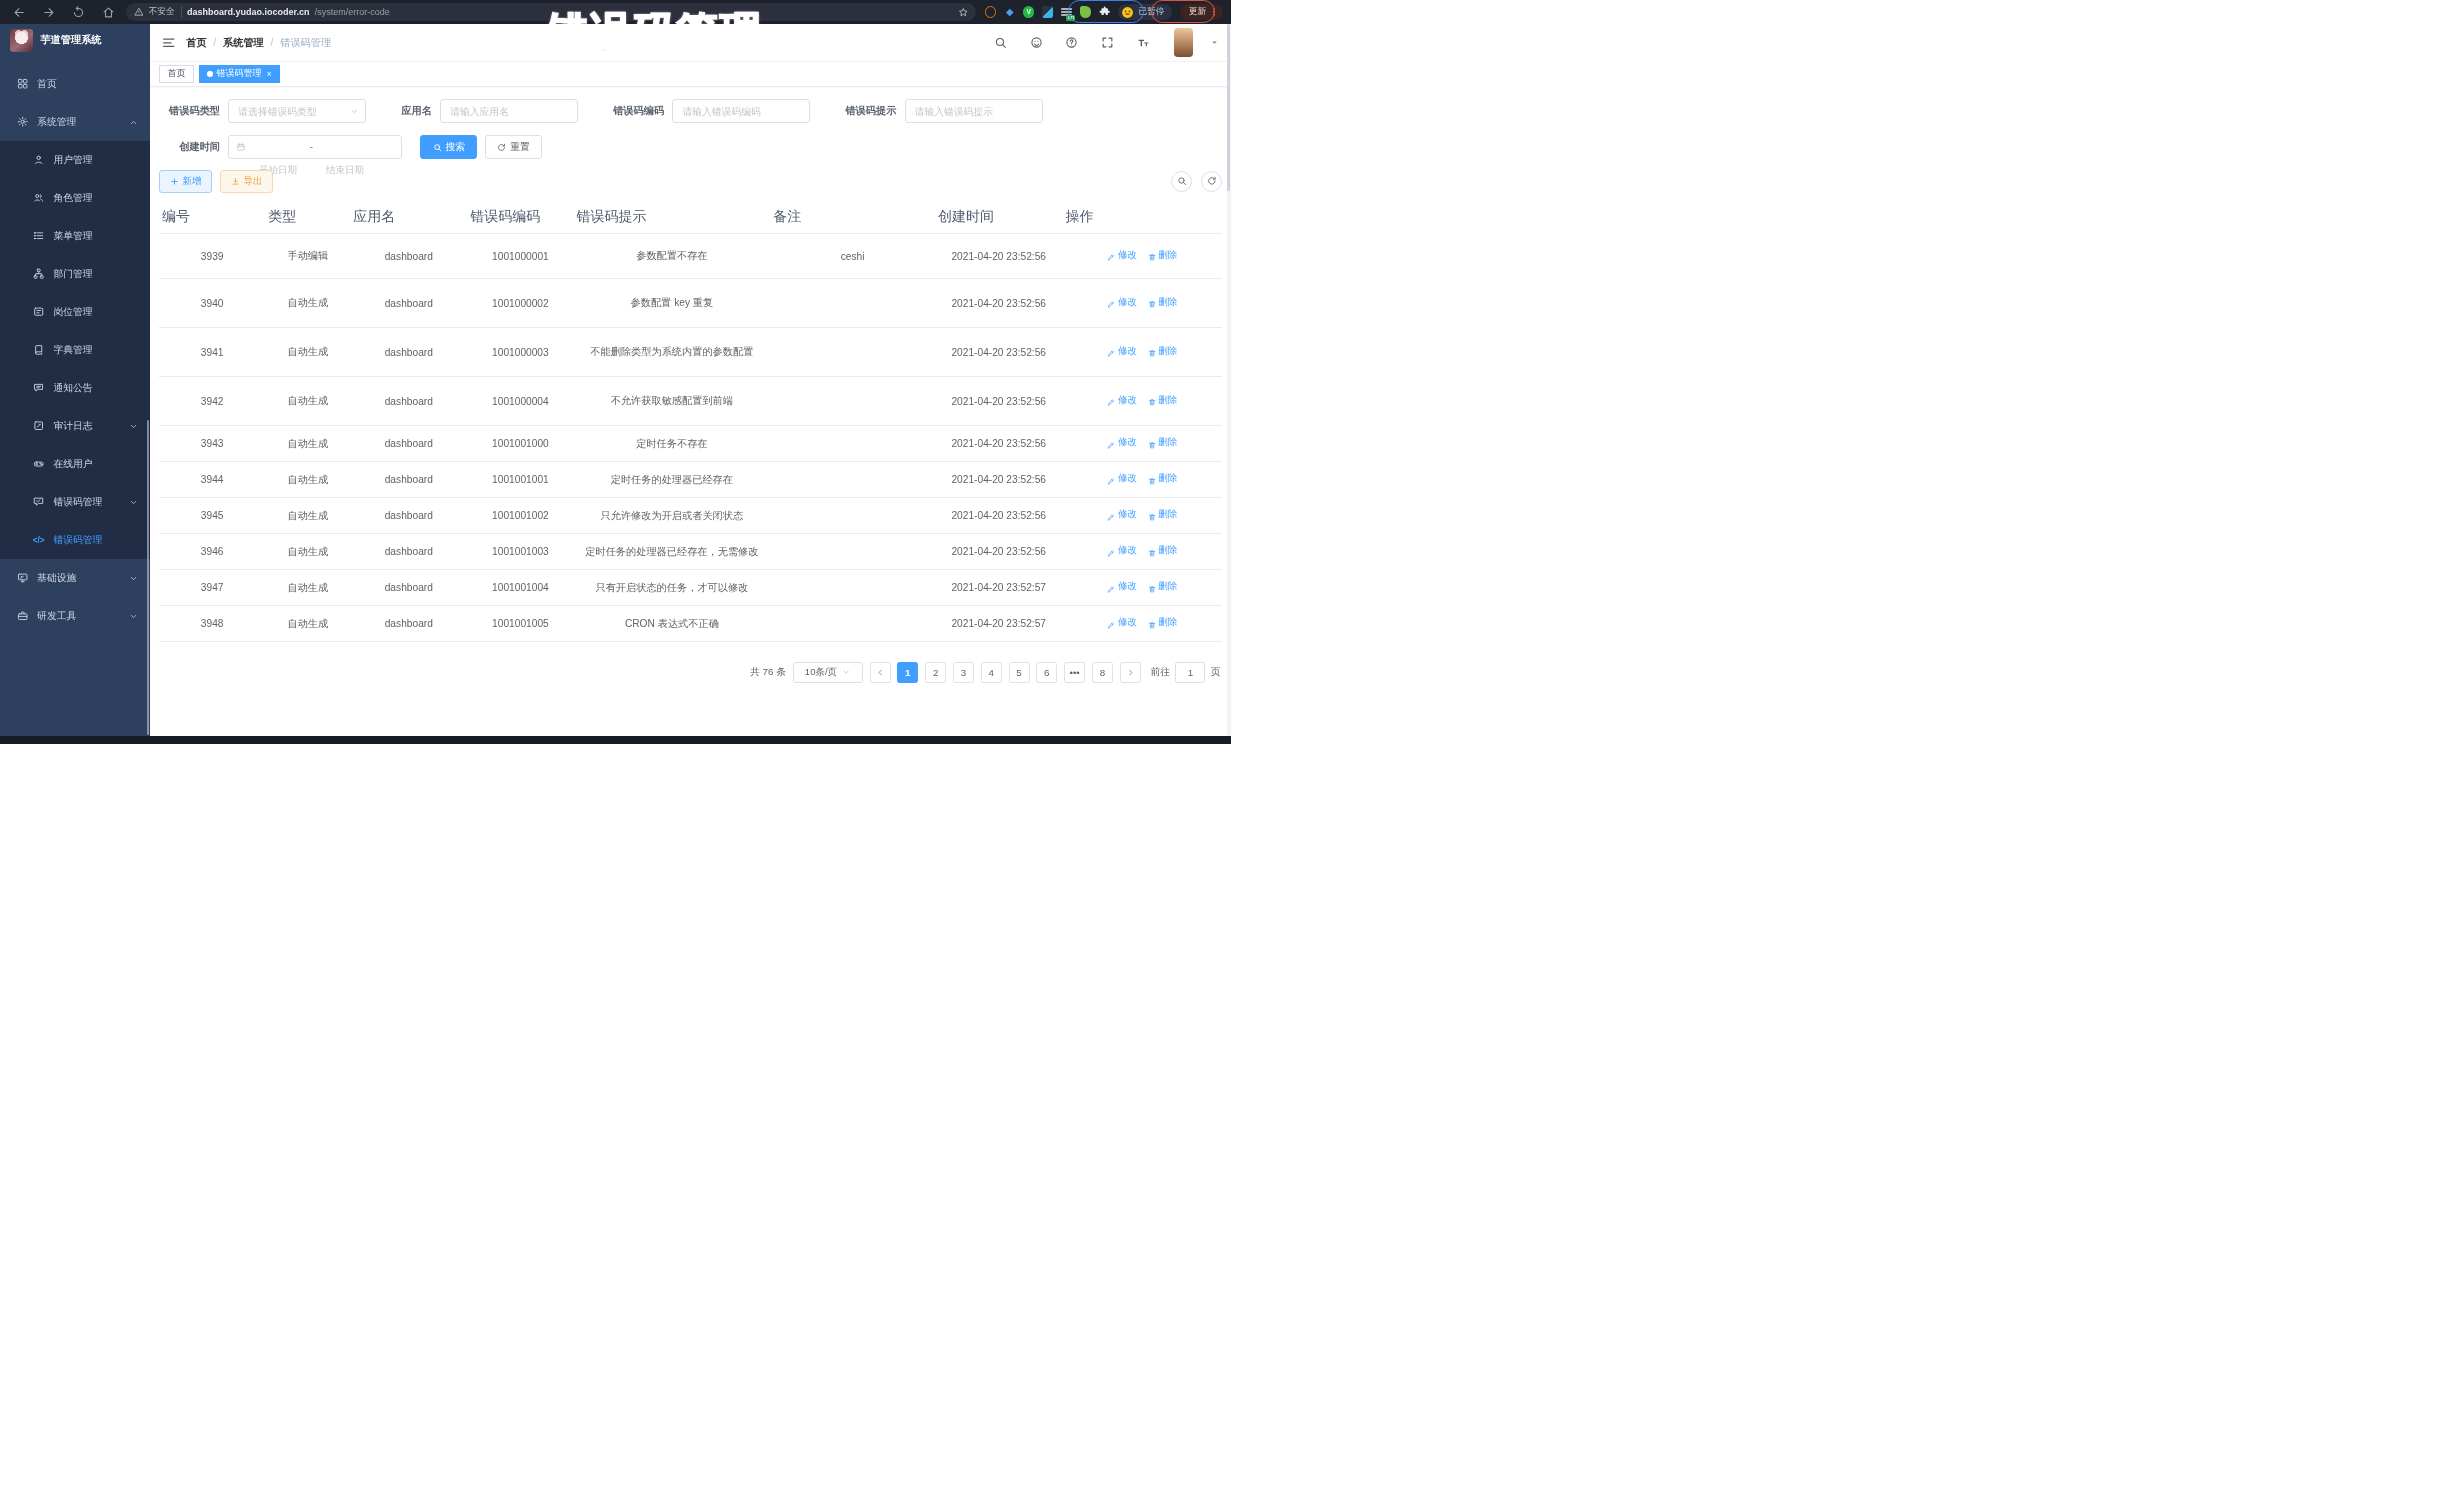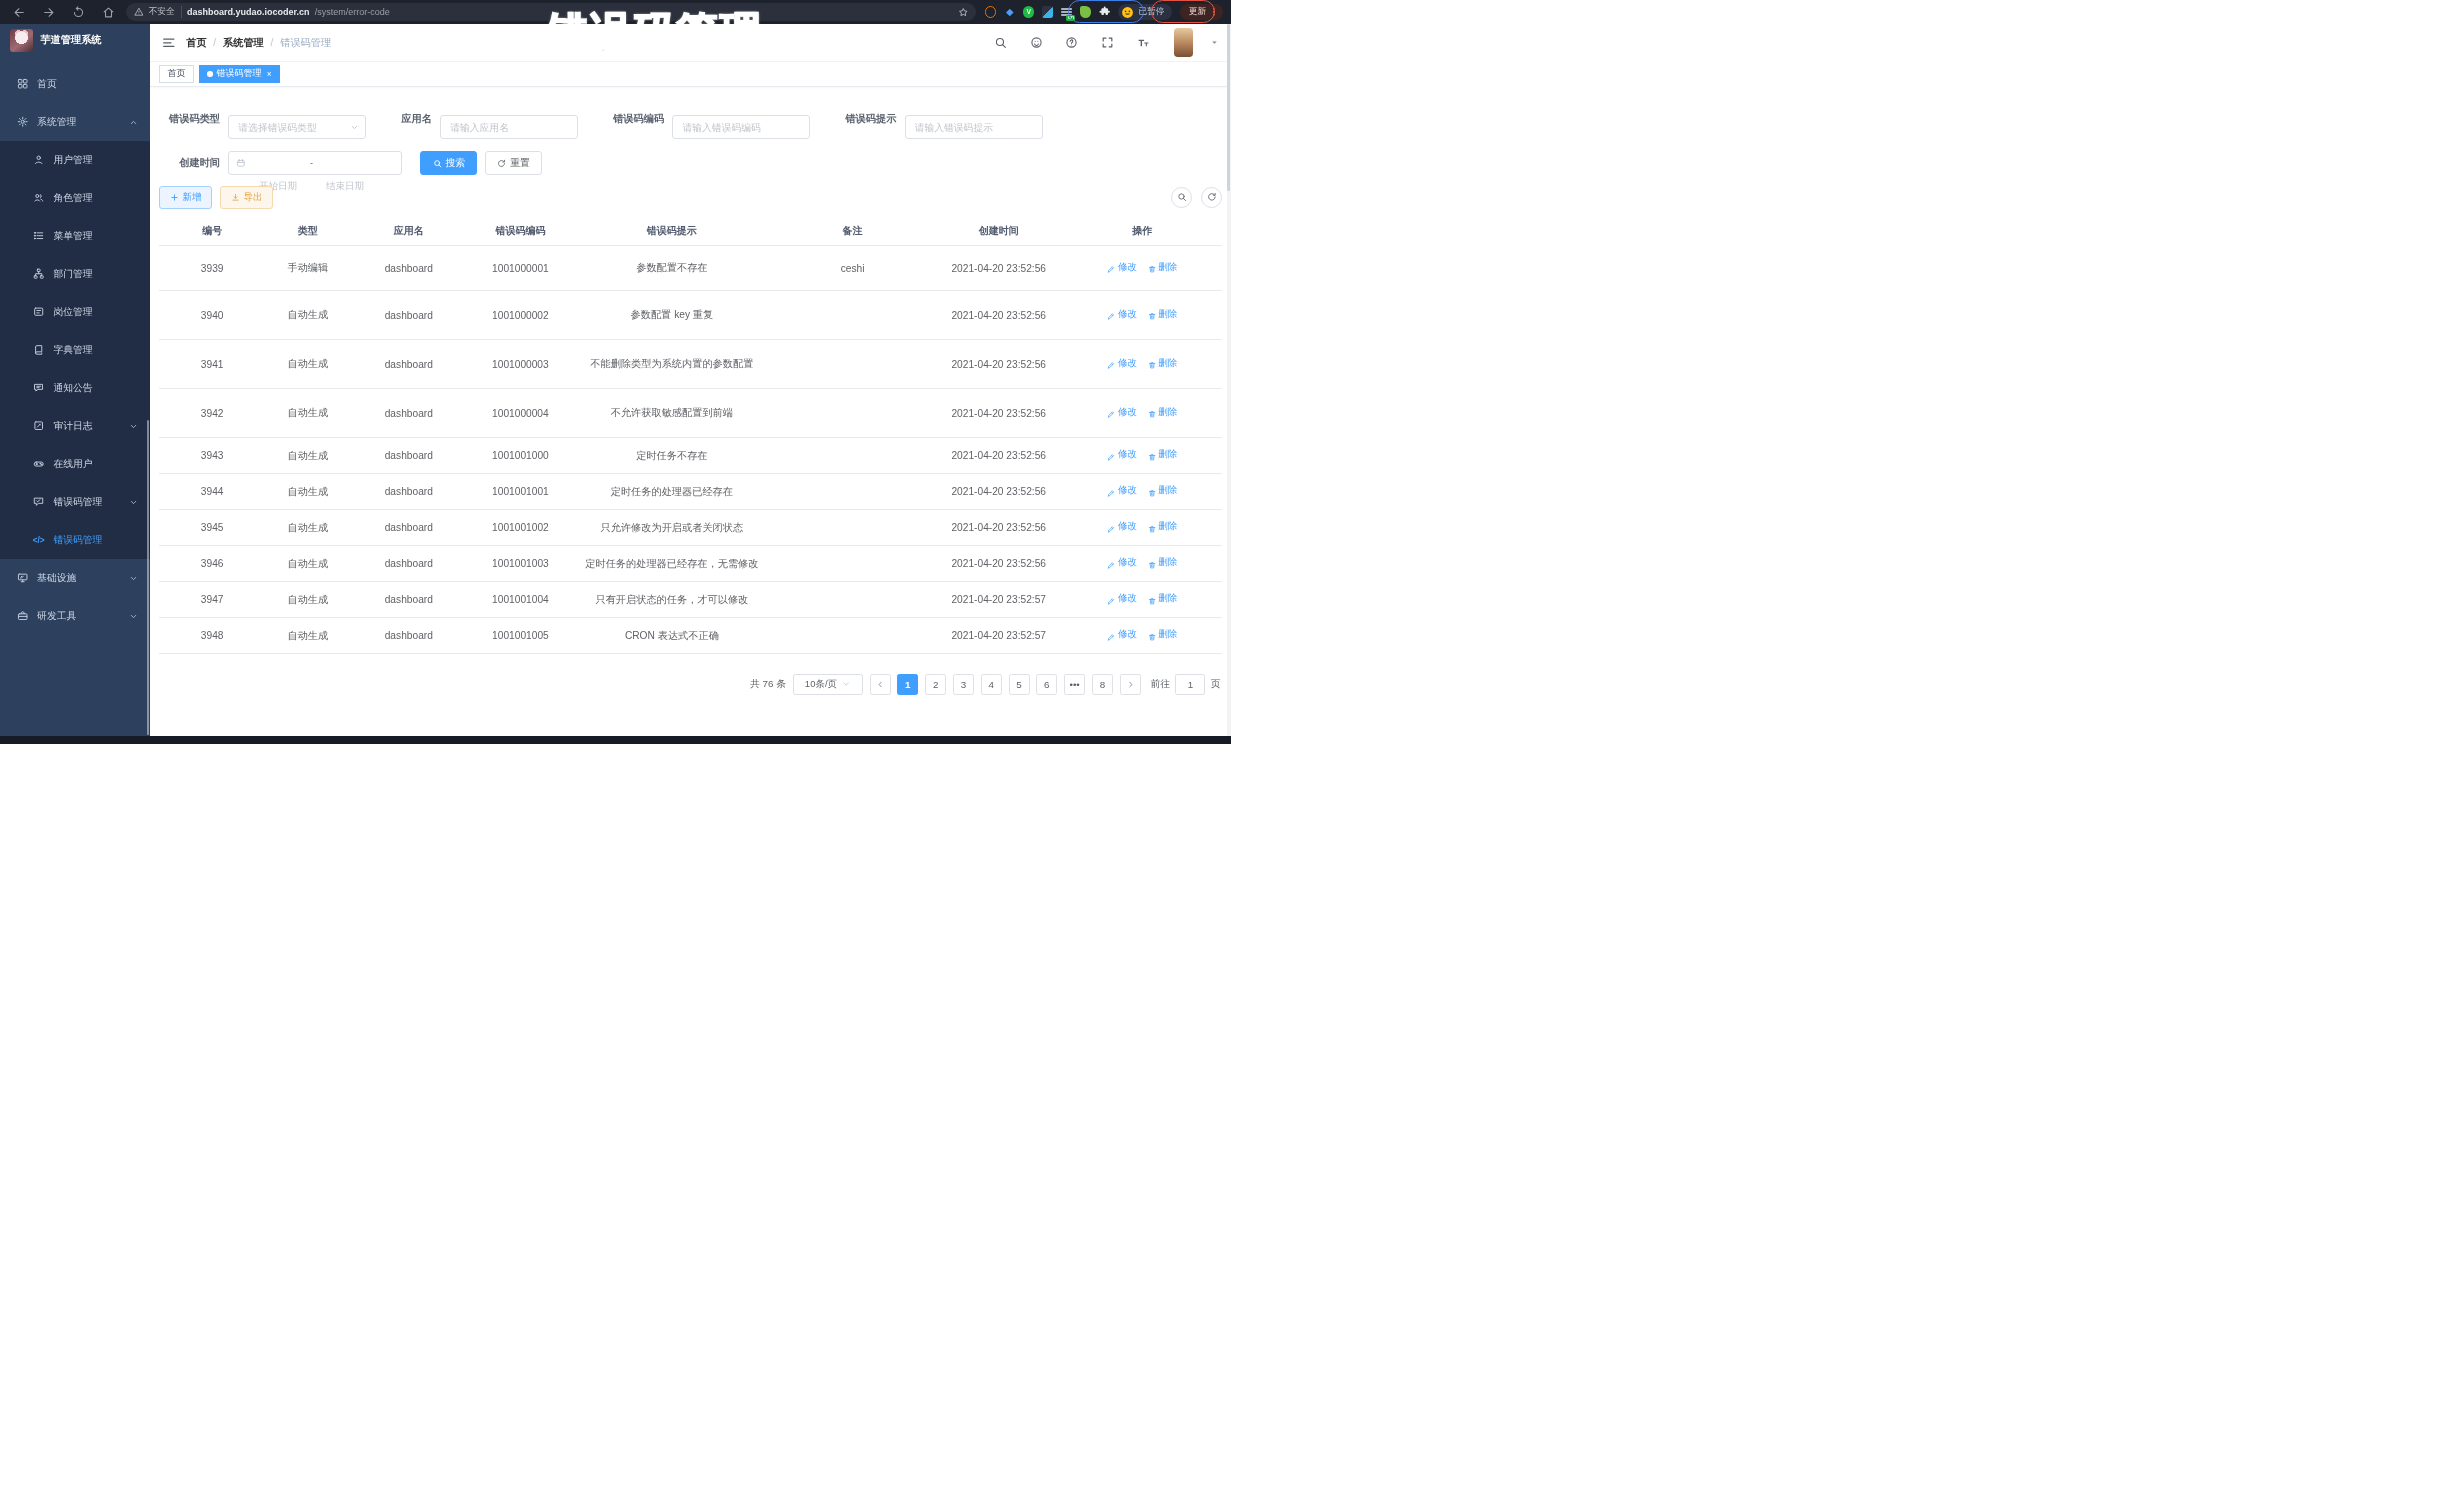--- a/index.html
+++ b/index.html
@@ -102,21 +102,21 @@
   .tag .x { font-size:8.3px; line-height:1; margin-left:1.5px; }
 
   .content { flex:1; padding:12px 9px 0 9px; position:relative; }
 
   
   .frow { display:flex; align-items:flex-end; margin-bottom:12px; }
   .fgroup { display:flex; align-items:center; margin-right:35px; }
   .flabel { font-size:10.2px; font-weight:bold; color:#5c6370; margin-right:8.3px; white-space:nowrap; }
   .flabel.w80 { width:61px; text-align:right; }
   .ctrl { position:relative; width:138px; height:24px; border:0.8px solid #dcdfe6; border-radius:3px;
-    background:#fff; display:flex; align-items:center;margin-top:16px; }
+    background:#fff; display:flex; align-items:center; }
   .ctrl input { border:none; outline:none; width:100%; height:100%; padding:0 21px 0 9px;
     font-size:9.8px; color:#606266; border-radius:3px; font-family:inherit; background:transparent; }
   .ctrl input::placeholder { color:#c0c4cc; }
   .ctrl .chev { position:absolute; right:6.8px; width:9px; height:9px; color:#c0c4cc; }
   .daterange { width:174px; height:24px; border:0.8px solid #dcdfe6; border-radius:3px;
     display:flex; align-items:center; padding:0 6.8px; gap:4.5px; }
   .daterange .cal { width:9.8px; height:9.8px; color:#c0c4cc; flex:none; }
   .daterange input { border:none; outline:none; width:55px; font-size:9.5px; color:#606266;
     text-align:center; font-family:inherit; background:transparent;margin-top:44px; }
   .daterange input::placeholder { color:#c0c4cc; }
@@ -133,21 +133,21 @@
   .btn-sm { height:23px; padding:0 9.8px; font-size:9.5px; }
   .btn-add { background:#ecf5ff; border:0.8px solid #a3d0fd; color:#409eff; }
   .btn-export { background:#fdf6ec; border:0.8px solid #f5dab1; color:#e6a23c; margin-left:7.6px; }
   .tb-spacer { flex:1; }
   .circ { width:21px; height:21px; border-radius:50%; border:0.8px solid #dcdfe6; background:#fff;
     color:#606266; display:flex; align-items:center; justify-content:center; margin-left:9px; cursor:pointer; }
   .circ svg { width:9.8px; height:9.8px; }
 
   
   table { width:100%; border-collapse:collapse; table-layout:fixed; }
-  th { font-size:10px; font-weight:bold; color:#515a6e; text-align:center; padding:6.8px 3px;
+  th { font-size:14px; font-weight:normal; color:#515a6e; text-align:left; padding:6.8px 3px;
     border-bottom:0.8px solid #e8eaec; }
   td { font-size:10.2px; color:#606266; text-align:center; padding:3px; border-bottom:0.8px solid #e8eaec;
     overflow:hidden; }
   tr.h-first td { height:45px; }
   tr.h-tall td { height:49px; }
   tr.h-norm td { height:36px; }
   .code-wrap { display:inline-block; width:64px; word-break:break-all; line-height:1.7; }
   .op-link { color:#409eff; font-size:9.5px; text-decoration:none; margin:0 5.3px; cursor:pointer;
     display:inline-flex; align-items:flex-end; gap:2.3px; }
   .op-link svg { width:8.3px; height:8.3px; }

